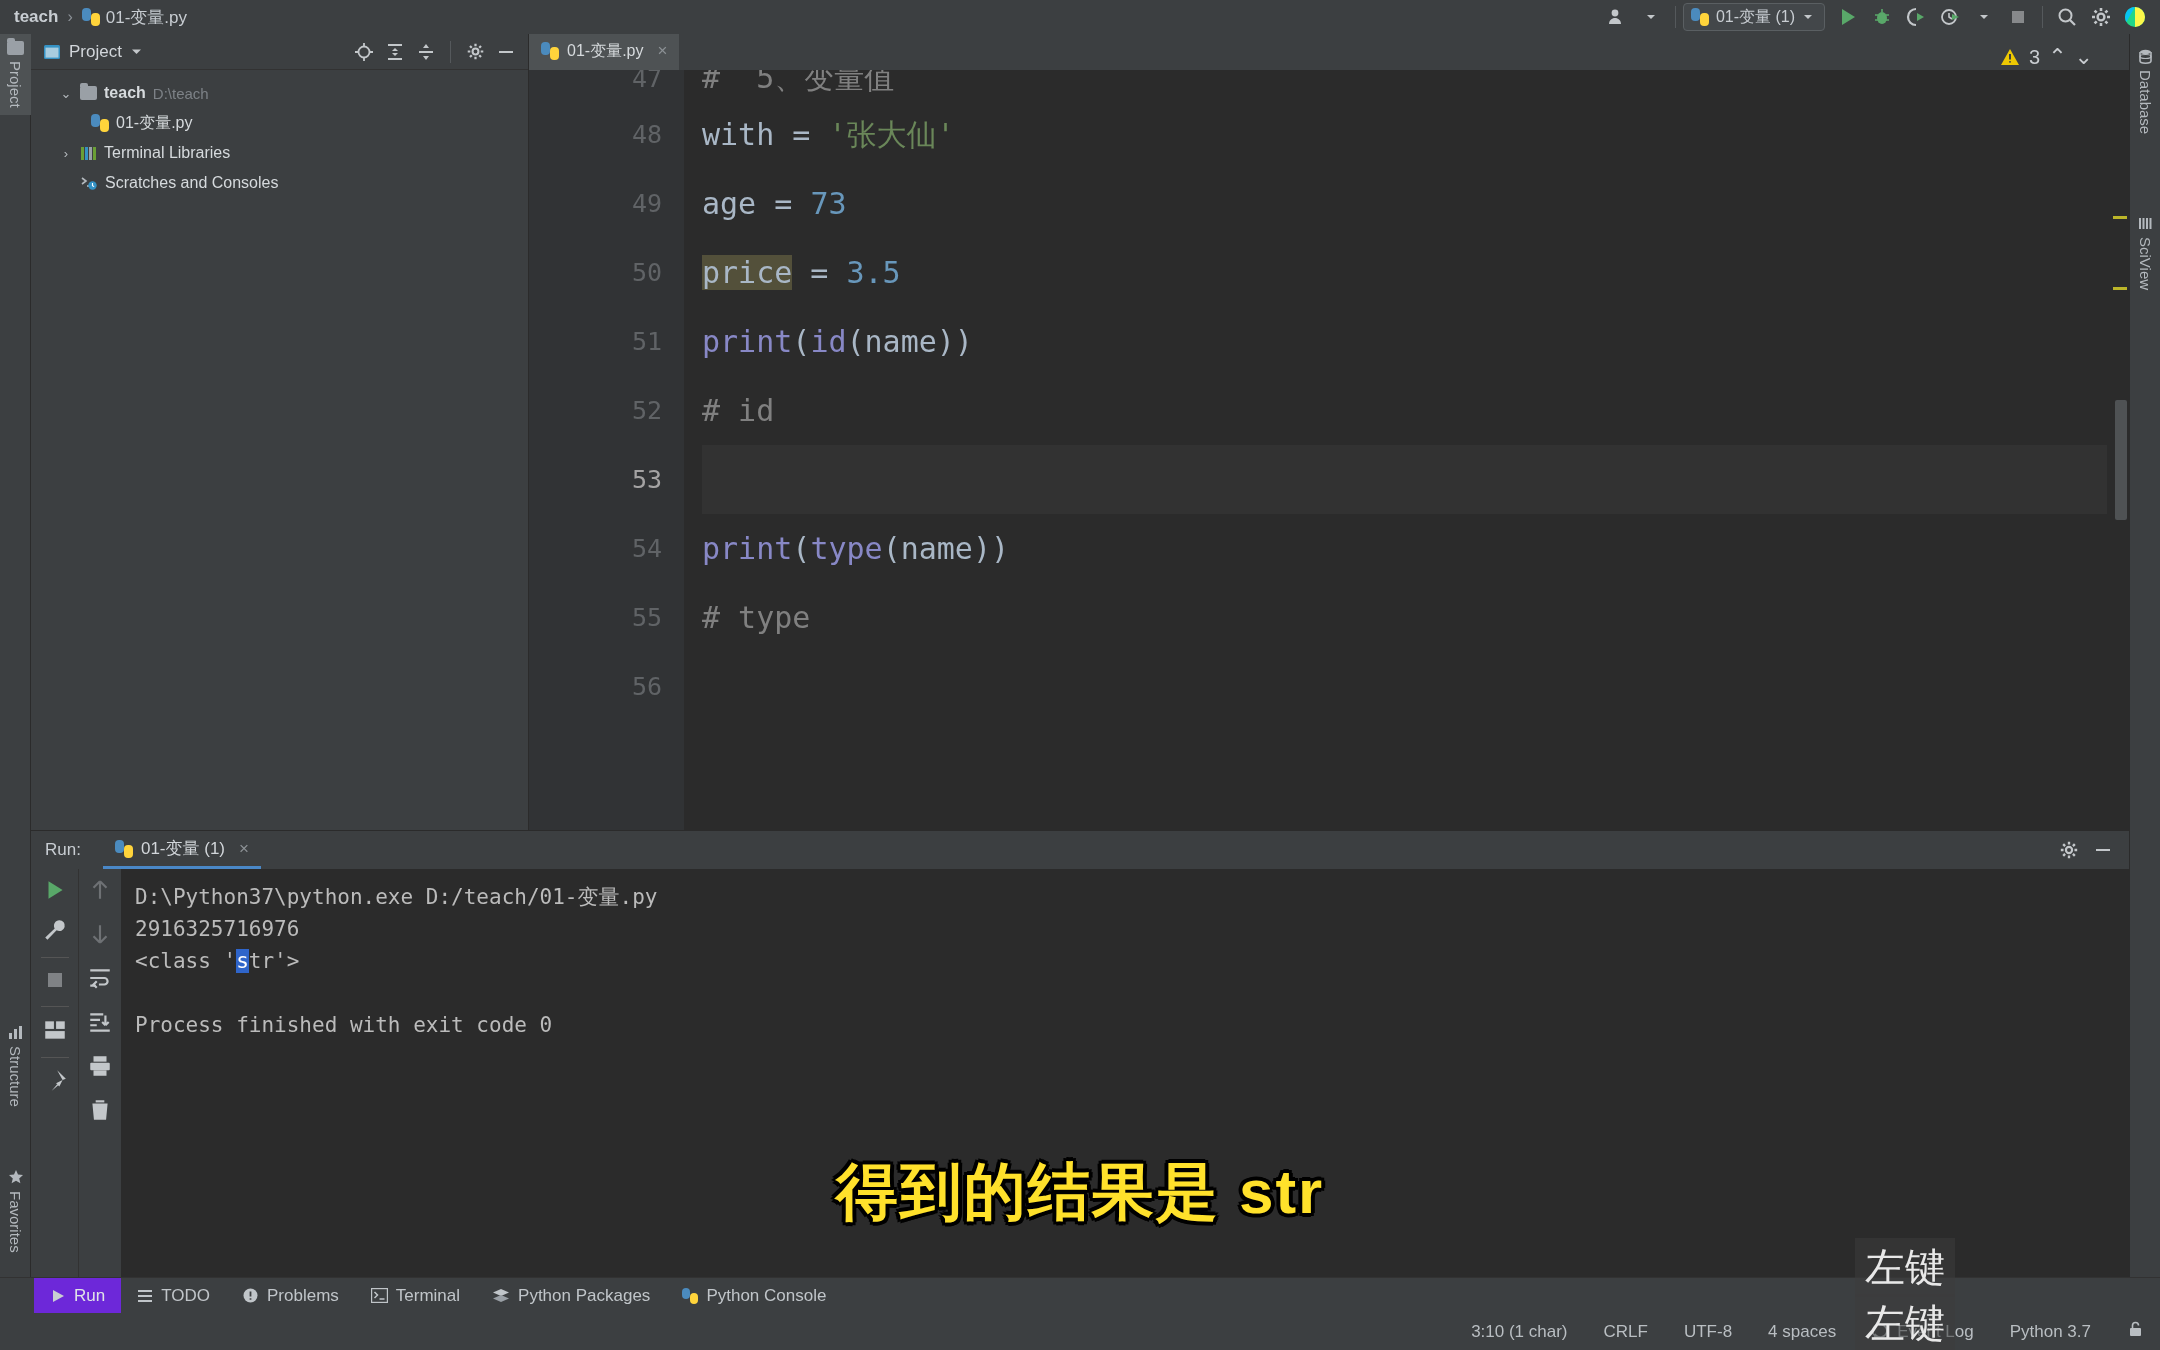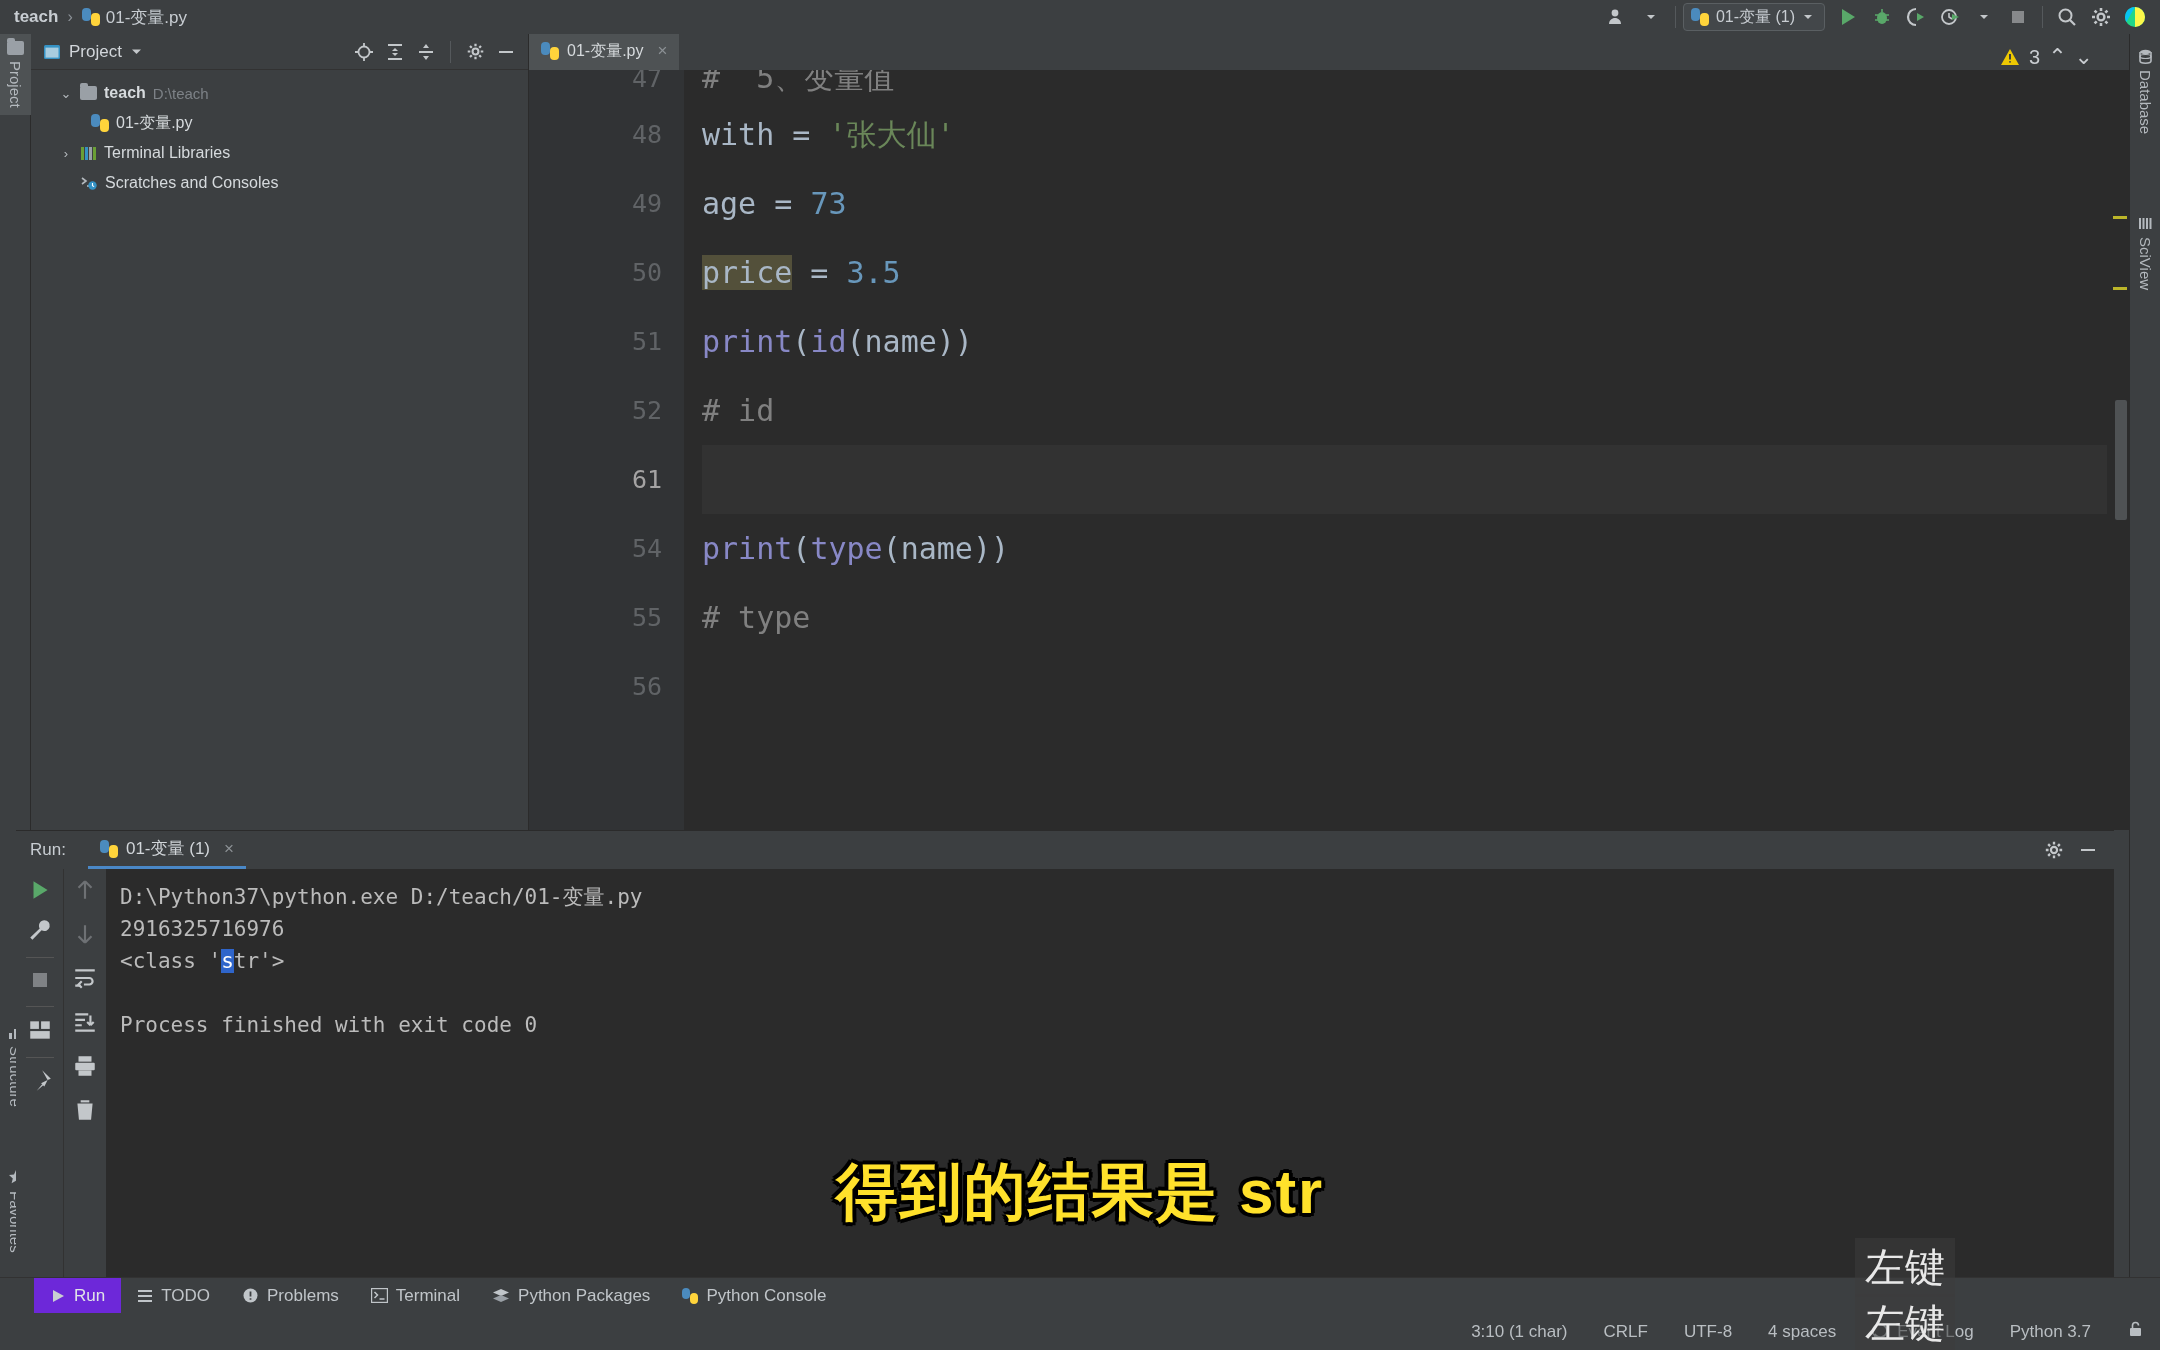--- a/index.html
+++ b/index.html
@@ -128,21 +128,21 @@
   .stripe-mark { position: absolute; right: 2px; width: 14px; height: 3px; background: #bbb529; }
   .stripe-thumb { position:absolute; right:2px; width:12px; background:#4f5254; border-radius:2px; }
 
   .warnbadge {
     position: absolute; right: 36px; top: 10px; display: flex; align-items: center;
     gap: 8px; color: #c9cdd1; font-size: 20px; z-index: 5;
   }
 
   
   .runpanel {
-    position: absolute; left: 16px; top: 830px; width: 2098px; height: 466px;
+    position: absolute; left: 31px; top: 830px; width: 2098px; height: 466px;
     background: #3c3f41; border-top: 1px solid #2b2b2b;
   }
   .rp-header { height: 38px; display: flex; align-items: center; padding-left: 14px; gap: 0px; }
   .rp-label { color: #c8cdd2; font-size: 17px; margin-right: 22px; }
   .rp-tab {
     display: flex; align-items: center; gap: 8px; padding: 0 12px; height: 38px;
     color: #d2d6da; font-size: 17px; border-bottom: 3px solid #4a88c7;
   }
   .rp-tab .close { color: #8c9195; font-size: 17px; margin-left: 6px; }
   .rp-header-right { margin-left: auto; display: flex; align-items: center; gap: 6px; padding-right: 12px; }
@@ -448,21 +448,21 @@
 
     <div class="editorbody">
       <div class="gutter">
         <div class="gline partial-top" style="line-height:18px; font-size:25px; overflow:hidden;">47</div>
         <div class="gutter-lines">
             <div class="gline">48</div>
             <div class="gline">49</div>
             <div class="gline">50</div>
             <div class="gline">51</div>
             <div class="gline">52</div>
-            <div class="gline cur">61</div>
+            <div class="gline cur">53</div>
             <div class="gline">54</div>
             <div class="gline">55</div>
             <div class="gline">56</div>
           </div>
       </div>
       <div class="codearea">
         <div class="cline partial-top" style="line-height:16px;"><span class="kw-com">#  5、变量值</span></div>
         <div class="code-lines">
             <div class="cline"><span class="kw-var">with </span><span class="kw-var">= </span><span class="kw-str">'张大仙'</span></div>
             <div class="cline"><span class="kw-var">age </span><span class="kw-var">= </span><span class="kw-num">73</span></div>

